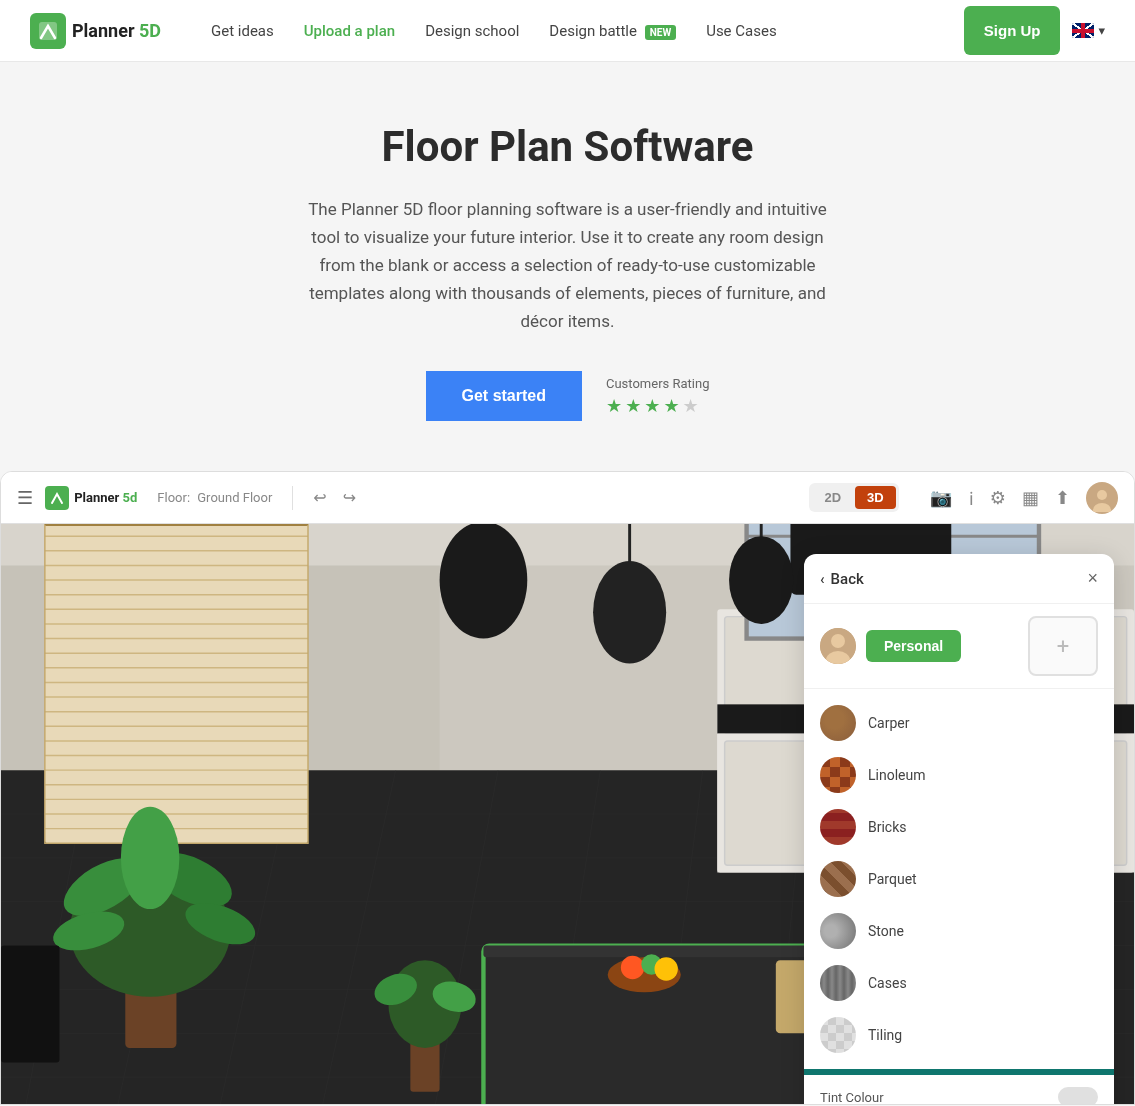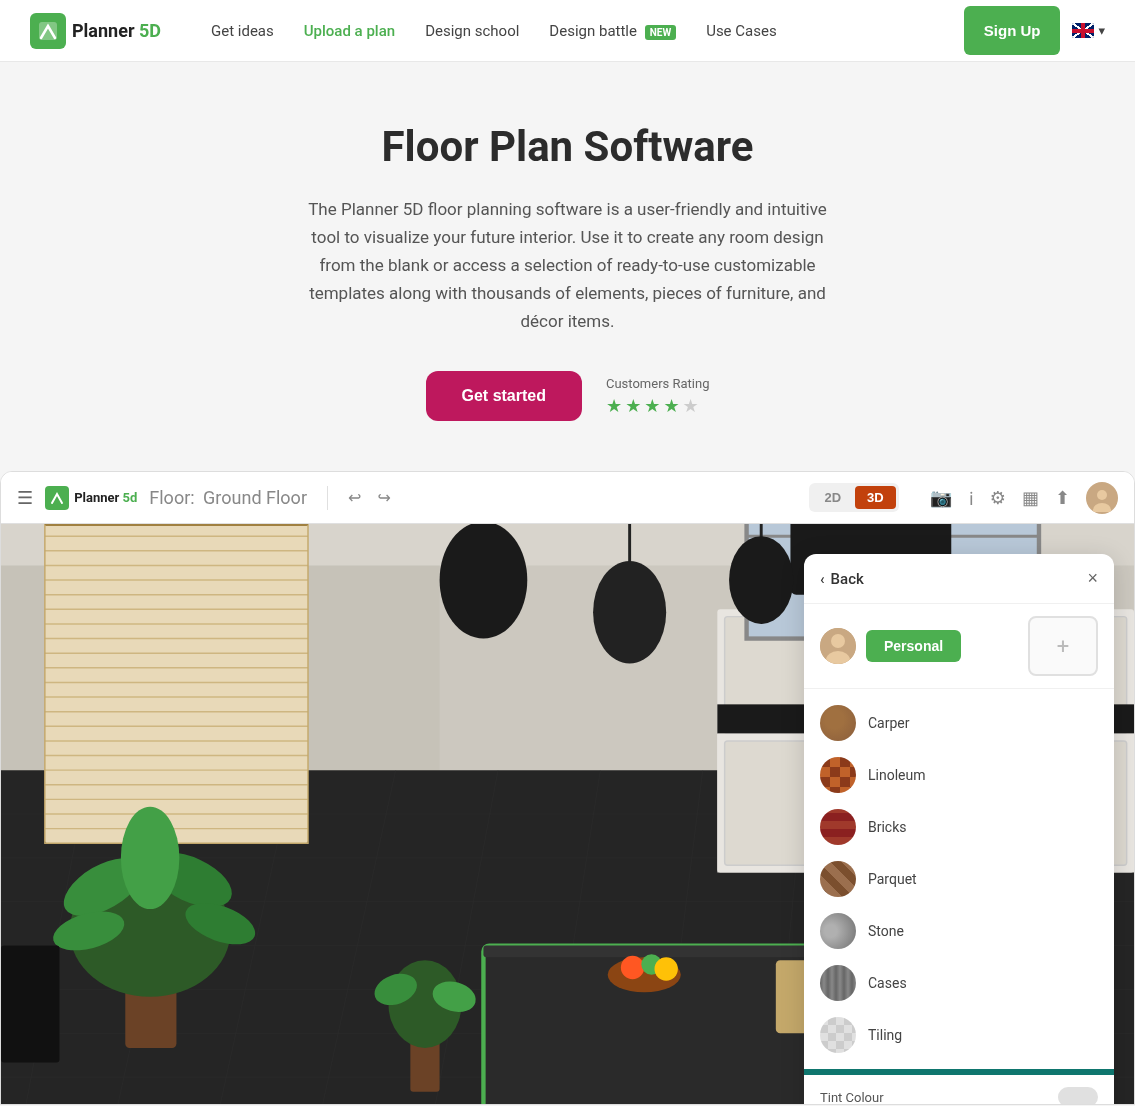--- a/index.html
+++ b/index.html
@@ -99,25 +99,25 @@
       margin: 0 auto 36px;
       line-height: 1.65;
     }
     .hero-cta {
       display: flex;
       align-items: center;
       justify-content: center;
       gap: 24px;
     }
     .get-started-btn {
-      background: #be185d;
+      background: #3b82f6;
       color: white;
       border: none;
       padding: 16px 36px;
-      border-radius: 12px;
+      border-radius: 0;
       font-size: 16px;
       font-weight: 600;
       cursor: pointer;
     }
     .rating-wrap {
       display: flex;
       flex-direction: column;
       align-items: flex-start;
     }
     .rating-label {
@@ -168,22 +168,23 @@
       display: flex;
       align-items: center;
       justify-content: center;
     }
     .planner-logo-small .logo-txt-sm {
       font-weight: bold;
       font-size: 13px;
       color: #222;
     }
     .floor-label {
-      font-size: 18px;
+      font-size: 13px;
       color: #4CAF50;
+      margin-left: 8px;
     }
     .floor-label span { color: #888; margin-right: 4px; }
     .toolbar-divider { width: 1px; height: 24px; background: #e0e0e0; margin: 0 4px; }
     .undo-redo { display: flex; gap: 8px; }
     .undo-btn, .redo-btn {
       background: none;
       border: none;
       font-size: 16px;
       color: #888;
       cursor: pointer;

